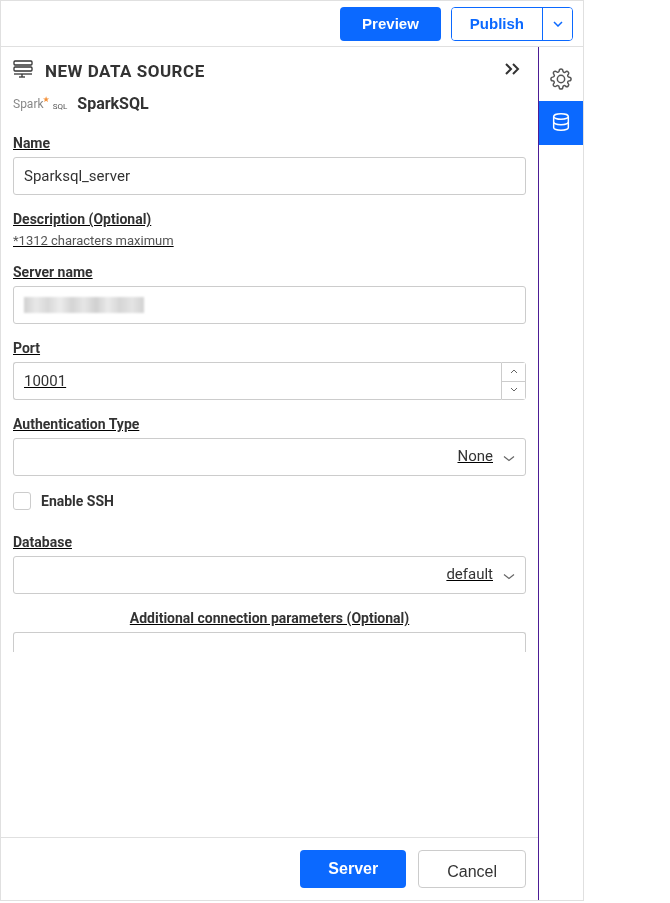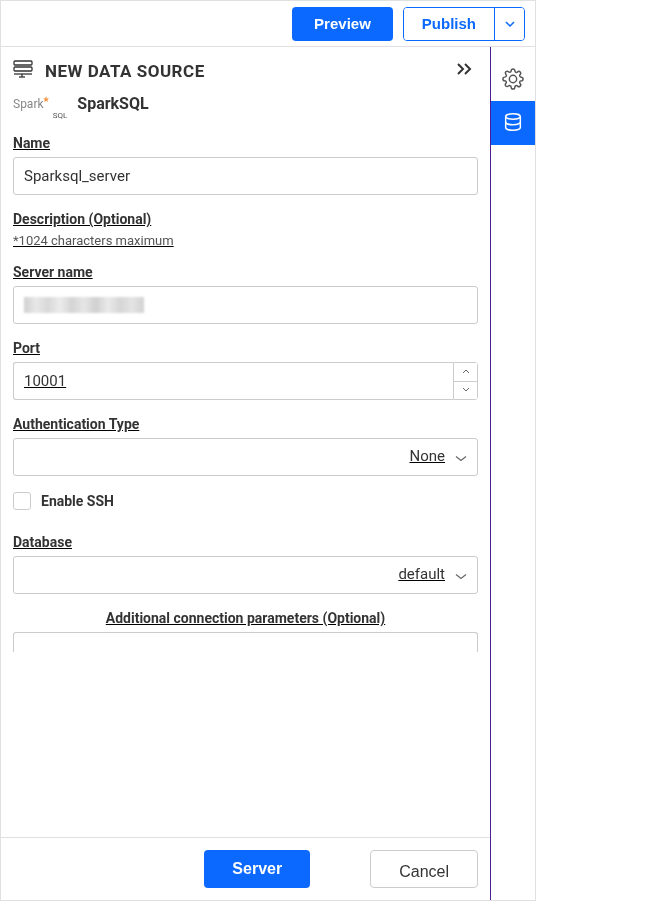--- a/index.html
+++ b/index.html
@@ -3,21 +3,21 @@
   <meta charset="utf-8">
   <style>
     * { box-sizing: border-box; margin: 0; padding: 0; }
     body {
       font-family: -apple-system, BlinkMacSystemFont, "Segoe UI", Roboto, Arial, sans-serif;
       background: #fff;
       width: 670px;
       height: 903px;
       overflow: hidden;
     }
-    .outer-border { border: 1px solid #e0e0e0; width: 536px; height: 901px; display: flex; flex-direction: column; }
+    .outer-border { border: 1px solid #e0e0e0; width: 584px; height: 901px; display: flex; flex-direction: column; }
     .top-bar {
       height: 46px;
       display: flex;
       justify-content: flex-end;
       align-items: center;
       border-bottom: 1px solid #e0e0e0;
       padding-right: 10px;
       gap: 10px;
     }
     .preview-btn {
@@ -68,21 +68,21 @@
     .header-title {
       font-weight: 700; font-size: 17px; color: #333; letter-spacing: 0.5px; flex: 1;
     }
     .collapse-btn { cursor: pointer; padding: 4px; }
     .db-type-row { display: flex; align-items: center; gap: 10px; padding: 6px 12px 16px 12px; border-bottom: none; }
     .spark-logo {
       font-size: 12px; color: #888; position: relative; display: inline-flex; align-items: baseline;
       font-weight: 400;
     }
     .spark-logo .star { color: #f4913a; font-size: 8px; position: relative; top: -6px; left: -1px; }
-    .spark-logo .sql { font-size: 8px; color: #555; margin-left: 2px; position: relative; top: 10px; }
+    .spark-logo .sql { font-size: 8px; color: #555; margin-left: 2px; position: relative; top: 1px; }
     .db-type-name { font-weight: 700; font-size: 16px; color: #333; }
     .form { padding: 6px 12px 0 12px; overflow-y: auto; flex: 1; min-height: 0; }
     .field { margin-bottom: 16px; text-decoration: underline; }
     .field-label { font-weight: 700; font-size: 14px; color: #333; margin-bottom: 6px; display: block; }
     .text-input, .textarea, .select, .num-input {
       width: 100%; border: 1px solid #ccc; border-radius: 3px; padding: 8px 10px;
       font-size: 15px; color: #333; font-family: inherit;
     }
     .text-input { height: 38px; }
     .textarea { height: 90px; resize: none; }
@@ -110,21 +110,21 @@
       border-top: 1px solid #e0e0e0;
       padding: 12px;
       display: flex; justify-content: flex-end; gap: 12px;
     }
     .connect-btn {
       background: #0b69ff; color: #fff; border: none; font-weight: 700;
       font-size: 16px; padding: 0 28px; height: 38px; border-radius: 4px; cursor: pointer;
     }
     .cancel-btn {
       background: #fff; color: #333; border: 1px solid #ccc; font-weight: 400;
-      font-size: 16px; padding: 12px 28px; height: 38px; border-radius: 4px; cursor: pointer; margin-left: 48px;
+      font-size: 16px; padding: 12px 28px; height: 38px; border-radius: 4px; cursor: pointer;
     }
     .addl-input-cut { height: 20px; border: 1px solid #ccc; border-bottom: none; border-radius: 3px 3px 0 0; background: #fff; margin-top: 6px; }
   </style>
 </head>
 <body>
 
 <div class="outer-border">
 
   <div class="top-bar">
     <button class="preview-btn">Preview</button>
@@ -165,21 +165,21 @@
       </div>
 
       <div class="form">
         <div class="field">
           <label class="field-label">Name</label>
           <input class="text-input" value="Sparksql_server" style="">
         </div>
 
         <div class="field">
           <label class="field-label">Description (Optional)</label>
-          <div class="helper">*1024 characters maximum</div>
+          <div class="helper">*1312 characters maximum</div>
         </div>
 
         <div class="field">
           <label class="field-label">Server name</label>
           <div class="text-input" style="display:flex;align-items:center;">
             <span class="blurred"></span>
           </div>
         </div>
 
         <div class="field">

